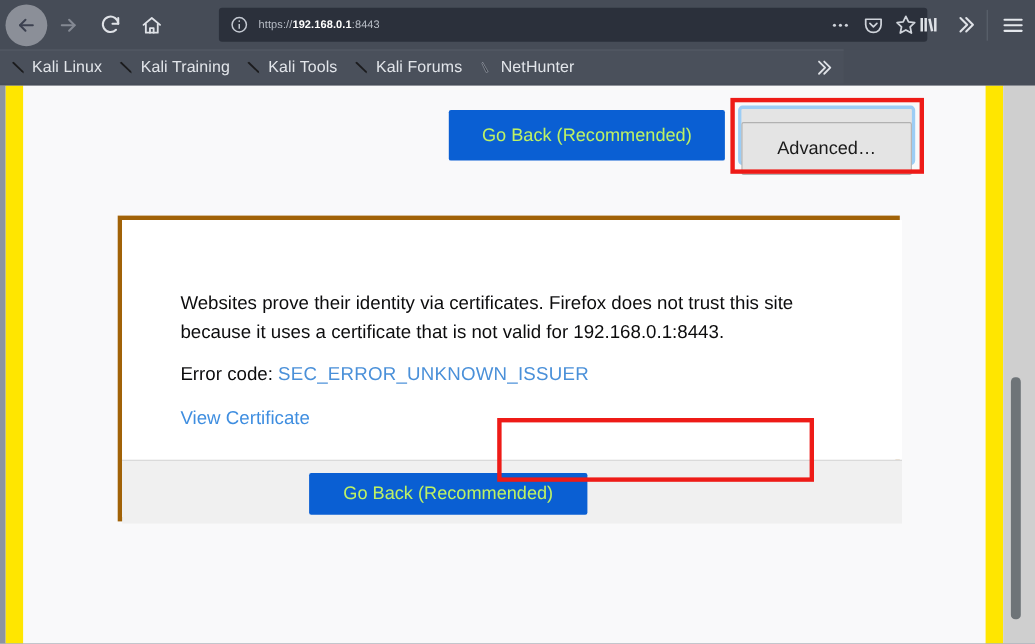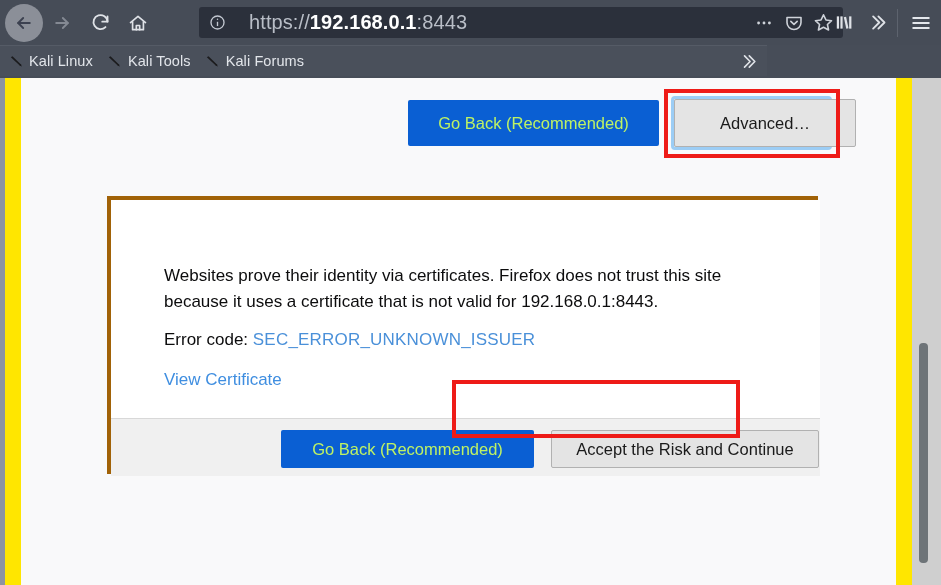--- a/index.html
+++ b/index.html
@@ -44,22 +44,22 @@
   
   #urlbar {
     position: absolute; left: 199px; top: 7px;
     width: 644px; height: 31px;
     background: #2b303b;
     border-radius: 3px;
     display: flex; align-items: center;
   }
   #identity-icon { margin-left: 10px; flex: 0 0 auto; display:flex; }
   #url-text {
-    margin-left: 23px;
-    font-size: 20px;
+    margin-left: 9px;
+    font-size: 10px;
     color: #b9bec7;
     white-space: nowrap;
     letter-spacing: .1px;
   }
   #url-text .host { color: #ffffff; font-weight: bold; }
   #urlbar-actions {
     position: absolute; right: 6px; top: 0; height: 31px;
     display: flex; align-items: center; gap: 3px;
   }
   .ubicon {
@@ -165,22 +165,22 @@
     position: absolute; left: 387px; top: 0;
     width: 251px; height: 46px;
   }
   #advanced-focus {
     position: absolute; left: 650px; top: -4px;
     width: 161px; height: 54px;
     border: 3px solid #9ccdf5; border-radius: 4px;
     background: #e4e4e4;
   }
   #advanced-btn {
-    position: absolute; left: 0; top: 0;
-    width: 182px; height: 48px;
+    position: absolute; left: 0; top: 12px;
+    width: 155px; height: 48px;
   }
   .redbox {
     position: absolute;
     border: 4px solid #ee1b17;
     z-index: 6;
     pointer-events: none;
   }
   #redbox-advanced {
     left: 643px; top: -11px; width: 176px; height: 69px;
   }
@@ -342,42 +342,59 @@
       <div class="bm">
         <span class="bm-ico">
           <svg width="15" height="15" viewBox="0 0 24 24">
               <path d="M3 5 L18 19 L20 17.5 L5.5 3.5 Z" fill="#1b1b1d"></path>
               <path d="M16.5 17.5 L20.5 20.5 L19 16.5 Z" fill="#1b1b1d"></path>
             </svg>
         </span>
         <span class="bm-label">Kali Linux</span>
       </div>
 
-
       <div class="bm">
         <span class="bm-ico">
           <svg width="15" height="15" viewBox="0 0 24 24">
               <path d="M3 5 L18 19 L20 17.5 L5.5 3.5 Z" fill="#1b1b1d"></path>
               <path d="M16.5 17.5 L20.5 20.5 L19 16.5 Z" fill="#1b1b1d"></path>
             </svg>
         </span>
-        <span class="bm-label">Kali Tools</span>
-      </div>
-
+        <span class="bm-label">Kali Training</span>
+      </div>
 
       <div class="bm">
         <span class="bm-ico">
           <svg width="15" height="15" viewBox="0 0 24 24">
               <path d="M3 5 L18 19 L20 17.5 L5.5 3.5 Z" fill="#1b1b1d"></path>
               <path d="M16.5 17.5 L20.5 20.5 L19 16.5 Z" fill="#1b1b1d"></path>
             </svg>
         </span>
+        <span class="bm-label">Kali Tools</span>
+      </div>
+
+
+      <div class="bm">
+        <span class="bm-ico">
+          <svg width="15" height="15" viewBox="0 0 24 24">
+              <path d="M3 5 L18 19 L20 17.5 L5.5 3.5 Z" fill="#1b1b1d"></path>
+              <path d="M16.5 17.5 L20.5 20.5 L19 16.5 Z" fill="#1b1b1d"></path>
+            </svg>
+        </span>
         <span class="bm-label">Kali Forums</span>
       </div>
 
+      <div class="bm">
+        <span class="bm-ico">
+          <svg width="15" height="15" viewBox="0 0 24 24">
+              <path d="M6 4 L14 18 L11 19 L5 6 Z" fill="#2f343e" stroke="#9aa0ab" stroke-width="1"></path>
+            </svg>
+        </span>
+        <span class="bm-label">NetHunter</span>
+      </div>
 
       <div id="bm-overflow">
         <svg width="19" height="19" viewBox="0 0 24 24" fill="none" stroke="#dfe2e7" stroke-width="2.1" stroke-linecap="round" stroke-linejoin="round">
           <polyline points="7 5 14 12 7 19"></polyline>
             <polyline points="13 5 20 12 13 19"></polyline>
         </svg>
       </div>
     </div>
   </div>
 
@@ -407,21 +424,20 @@
           <div id="viewcert">View Certificate</div>
 
           <div id="errline">
             <span>Error code:</span>
             <span id="errcode">SEC_ERROR_UNKNOWN_ISSUER</span>
           </div>
         </div>
 
         <div id="panel-footer">
           <button class="btn btn-primary" id="goback-bottom">Go Back (Recommended)</button>
-          <button class="btn btn-secondary" id="accept-btn">Accept the Risk and Continue</button>
         </div>
       </div>
 
       <div class="redbox" id="redbox-accept"></div>
     </div>
 
     <div id="scrollbar">
       <div id="scroll-thumb"></div>
     </div>
   </div>

